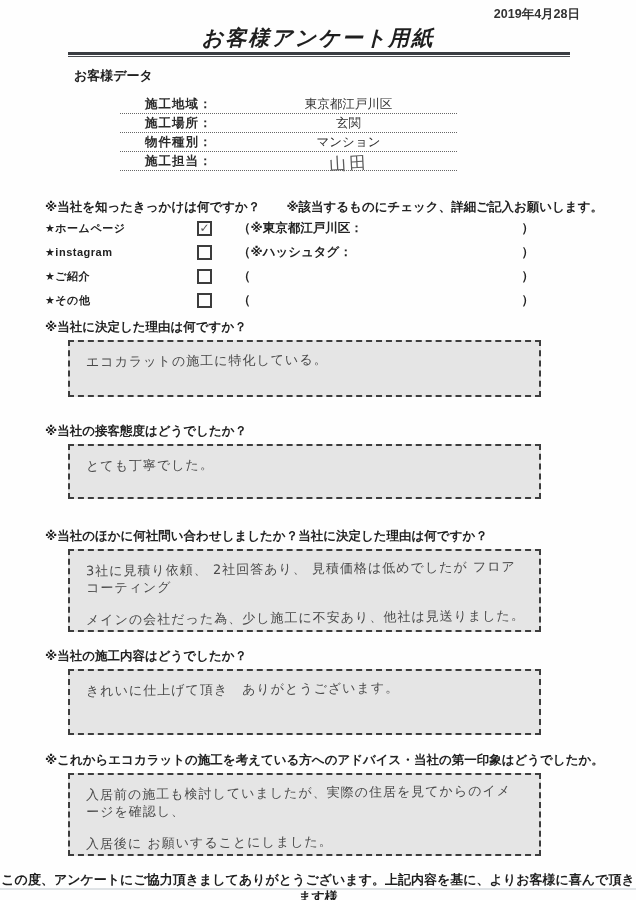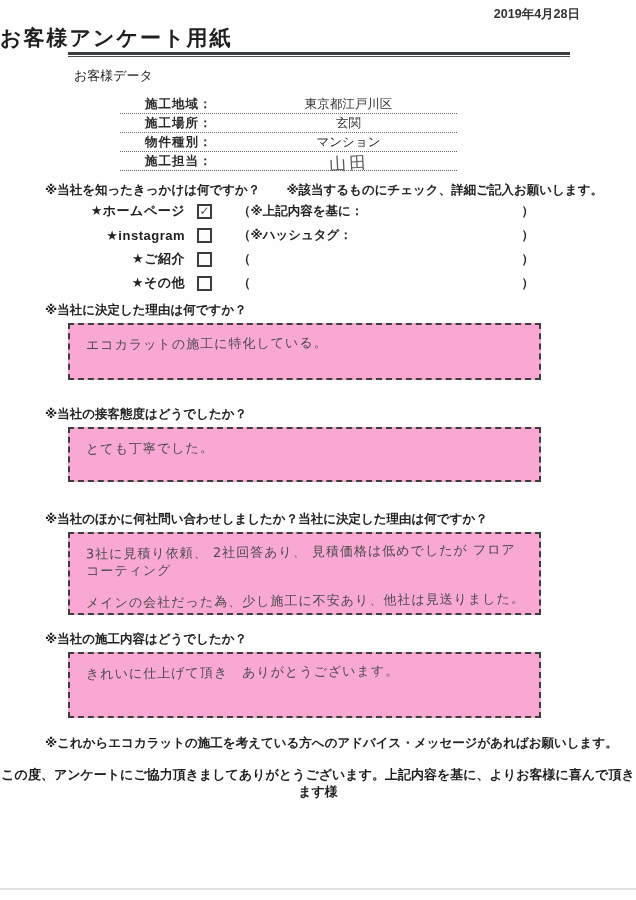--- a/index.html
+++ b/index.html
@@ -15,34 +15,34 @@
   }
   .date {
     padding-top:6px; padding-right:56px;
     text-align:right;
     font-size:12.5px; font-weight:600; color:#333;
     height:21px;
     padding-left:20px;
   }
   .title {
     margin-top:3px;
-    text-align:left;
+    text-align:center;
     font-size:21px; font-weight:bold; letter-spacing:2px;
     color:#1f1f1f;
-    height:27px; line-height:27px;
+    height:27px; line-height:27px;font-style:italic;
   }
   .title-rule {
     margin:1px 0 0 68px;
     width:502px; height:5px;
     border-top:3px solid #3a3d42;
     border-bottom:1px solid #4a4d52;
   }
   .section-label {
     margin:10px 0 0 74px;
-    font-size:13px; font-weight:normal; color:#222;
+    font-size:13px; font-weight:bold; color:#222;
     height:16px;
   }
   .fields { margin:12px 0 0 120px; width:337px; }
   .field-row {
     display:flex; align-items:center;
     height:19px;
     border-bottom:1px dotted #666;
     font-size:12.5px;
   }
   .field-label {
@@ -57,32 +57,32 @@
     letter-spacing:1px;
     transform:rotate(-0.6deg);
   }
   .hand-name {
     display:inline-block;
     font-size:17px; color:#5a5a5a;
     transform:rotate(-3deg) translateY(2px);
     letter-spacing:3px;
   }
   .ref-question-line {
-    margin:11px 0 0 45px;
+    margin:28px 0 0 45px;
     display:flex; gap:26px;
     font-size:12.5px; font-weight:600; color:#222;
     height:17px;
   }
   .opt-row {
     display:flex; align-items:center;
     height:24px; margin-left:45px;
   }
   .opt-label {
-    width:140px; text-align:right;
-    font-size:13px; font-weight:600; color:#222;
+    width:140px; text-align:left;
+    font-size:11px; font-weight:600; color:#222;
     letter-spacing:0.5px;
   }
   .checkbox {
     margin-left:12px;
     width:15px; height:15px;
     border:2px solid #3c3c3c;
     display:flex; align-items:center; justify-content:center;
     font-size:12px; color:#555; line-height:15px;
     background:#fdfdfd;
   }
@@ -94,21 +94,21 @@
   .qblock .question {
     margin-left:45px;
     font-size:12.5px; font-weight:600; color:#222;
     height:16px;
   }
   .answer-box {
     margin-left:68px; margin-top:5px;
     width:473px;
     border:2px dashed #3d3d3d;
     padding:9px 14px 4px 16px;
-    background:#f9a8d4;
+    background:#e5e5e5;
   }
   .answer-line { font-size:13px; line-height:17px; }
   .answer-line + .answer-line { margin-top:15px; }
   .mt1 { margin-top:7px; }
   .mt2 { margin-top:26px; }
   .mt3 { margin-top:29px; }
   .mt4 { margin-top:16px; }
   .mt5 { margin-top:17px; }
   .box1 { min-height:57px; }
   .box2 { min-height:55px; }
@@ -160,21 +160,21 @@
 
   <div class="ref-question-line">
     <span>※当社を知ったきっかけは何ですか？</span>
     <span>※該当するものにチェック、詳細ご記入お願いします。</span>
   </div>
 
   <div class="opt-row">
     <span class="opt-label">★ホームページ</span>
     <span class="checkbox">✓</span>
     <span class="opt-detail">
-      <span>（※上記内容を基に：</span>
+      <span>（※東京都江戸川区：</span>
       <span>）</span>
     </span>
   </div>
   <div class="opt-row">
     <span class="opt-label">★instagram</span>
     <span class="checkbox"></span>
     <span class="opt-detail">
       <span>（※ハッシュタグ：</span>
       <span>）</span>
     </span>
@@ -219,21 +219,25 @@
   </div>
 
   <div class="qblock mt4">
     <div class="question">※当社の施工内容はどうでしたか？</div>
     <div class="answer-box box4">
       <div class="answer-line hand">きれいに仕上げて頂き　ありがとうございます。</div>
     </div>
   </div>
 
   <div class="qblock mt5">
-    <div class="question">※これからエコカラットの施工を考えている方へのアドバイス・メッセージがあればお願いします。</div>
+    <div class="question">※これからエコカラットの施工を考えている方へのアドバイス・当社の第一印象はどうでしたか。</div>
+    <div class="answer-box box5">
+      <div class="answer-line hand">入居前の施工も検討していましたが、実際の住居を見てからのイメージを確認し、</div>
+      <div class="answer-line hand">入居後に お願いすることにしました。</div>
+    </div>
   </div>
 
   <div class="footer">
     <div>この度、アンケートにご協力頂きましてありがとうございます。上記内容を基に、よりお客様に喜んで頂きます様</div>
 
   </div>
 
   <div class="scan-edge"></div>
 
 </div>

